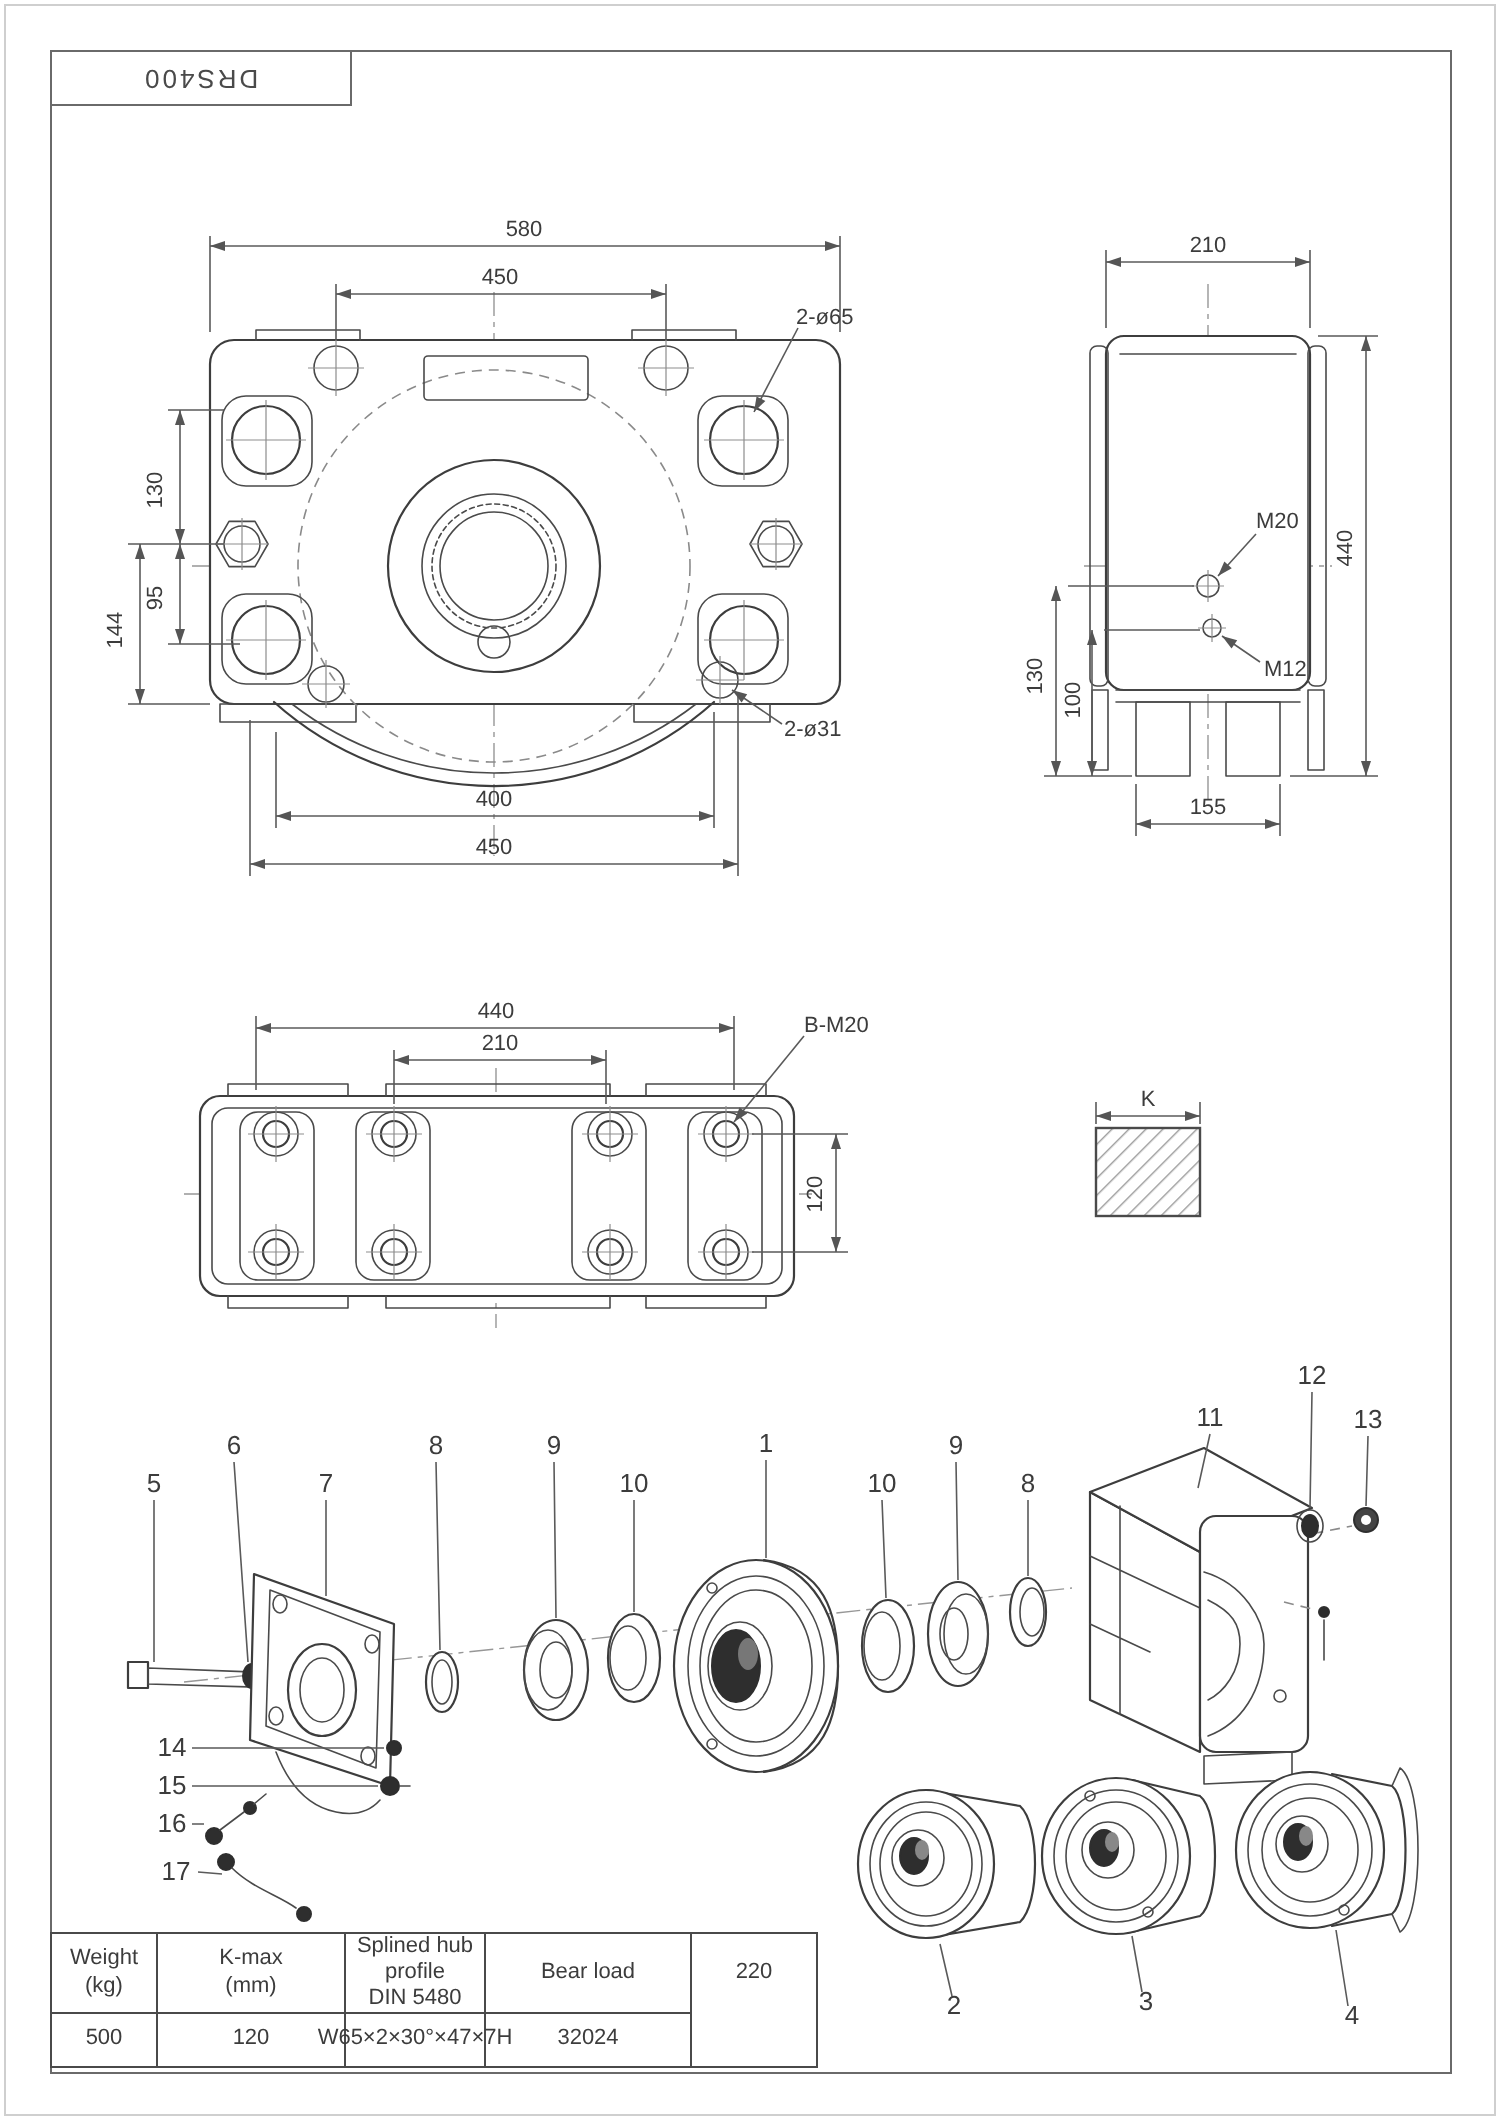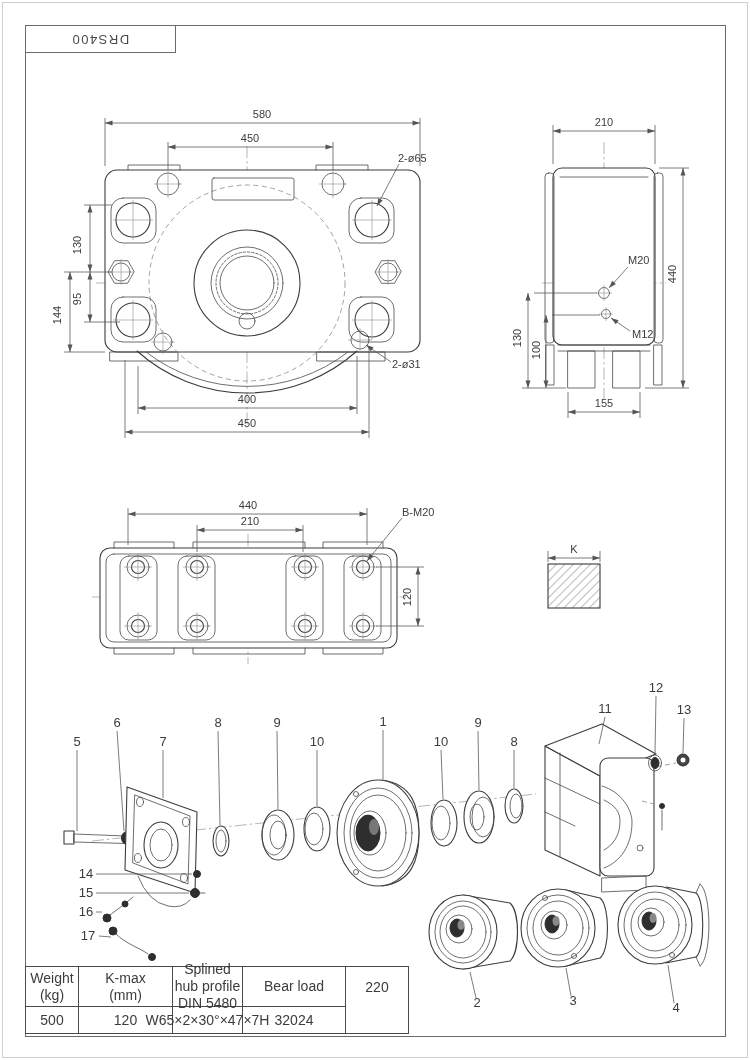--- a/index.html
+++ b/index.html
@@ -20,21 +20,21 @@
   #draw .dim{fill:none;stroke:#5a5a5a;stroke-width:.8}
   #draw .ldr{fill:none;stroke:#5a5a5a;stroke-width:.8}
   #draw .spl{stroke-dasharray:2.5 1.8}
   #draw .dk{fill:#2e2e2e;stroke:#2e2e2e}
   #draw text{font-family:"Liberation Sans",sans-serif;fill:#3c3c3c}
   #draw .t{font-size:11px;text-anchor:middle}
   #draw .ts{font-size:11px;text-anchor:start}
   #draw .tp{font-size:13px;text-anchor:middle}
   #spec{position:absolute;left:25px;top:966px;display:grid;
         grid-template-columns:53px 94px 70px 103px 62px;grid-template-rows:40px 26px;
-        border:1.2px solid #4a4a4a;background:#fff;font-size:14px;text-align:center;color:#3c3c3c}
+        border:1.2px solid #4a4a4a;background:#fff;font-size:11px;text-align:center;color:#3c3c3c}
   #spec .cell{border-right:1px solid #4a4a4a;display:flex;flex-direction:column;
         justify-content:center;align-items:center;line-height:1.2;padding:0 1px;box-sizing:border-box}
   #spec .cell:nth-child(5n){border-right:none}
   #spec .hd{border-bottom:1px solid #4a4a4a}
 </style>
 </head>
 <body>
 
 <div id="page">
   <div id="outer"></div>

